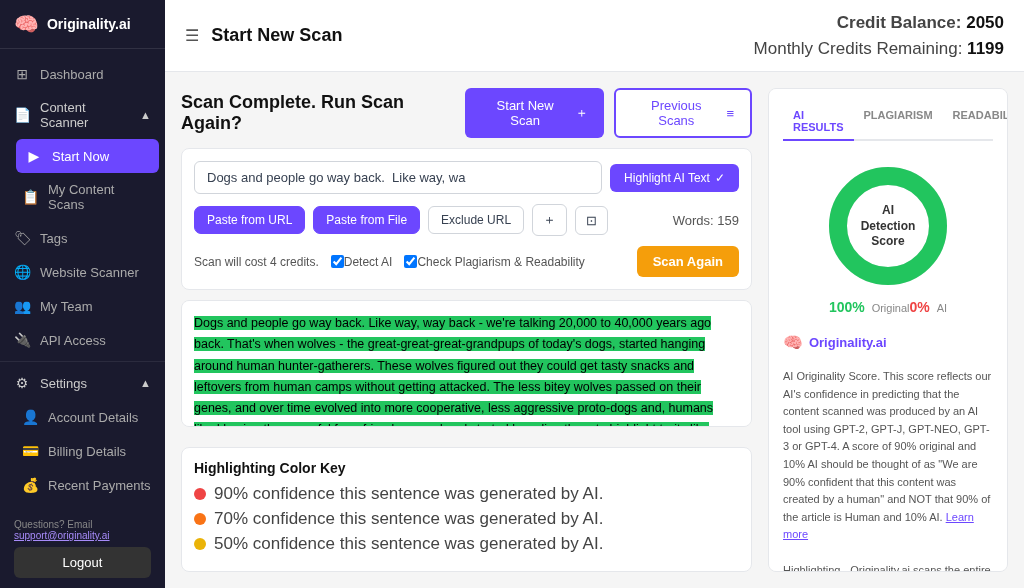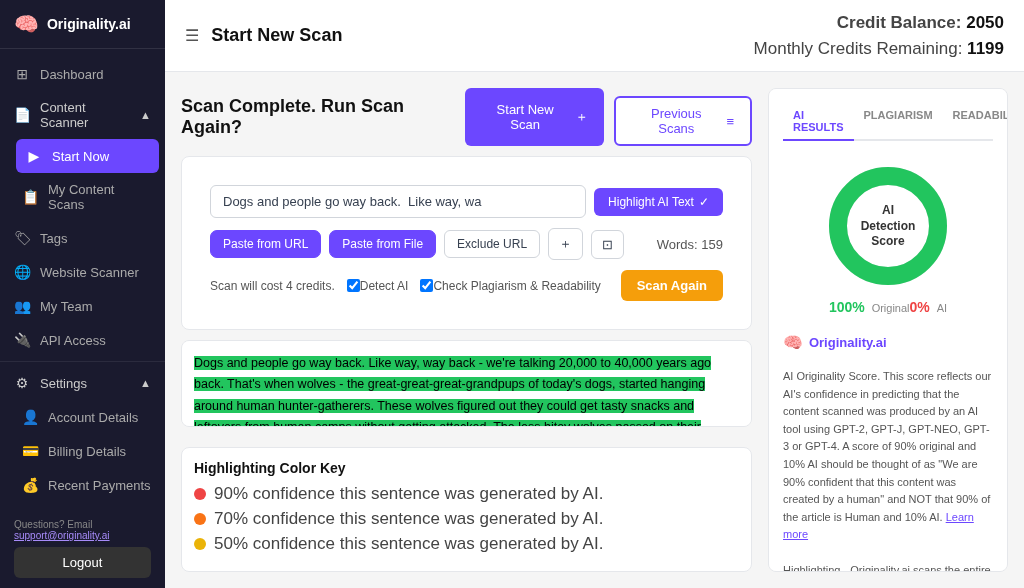--- a/index.html
+++ b/index.html
@@ -37,23 +37,23 @@
 
     
     .content-area { flex: 1; display: flex; overflow: hidden; padding: 16px; gap: 16px; }
 
     
     .left-panel { flex: 1; display: flex; flex-direction: column; gap: 10px; overflow: hidden; }
     .scan-header { display: flex; align-items: center; justify-content: flex-start; }
     .scan-title { font-size: 18px; font-weight: 600; color: #111; }
     .scan-actions { display: flex; gap: 10px; }
     .btn-purple { background: #6c47ff; color: #fff; border: none; border-radius: 6px; padding: 8px 16px; font-size: 13px; cursor: pointer; display: flex; align-items: center; gap: 6px; font-weight: 500; }
-    .btn-purple-outline { background: #fff; color: #6c47ff; border: 2px solid #6c47ff; border-radius: 6px; padding: 8px 16px; font-size: 13px; cursor: pointer; display: flex; align-items: center; gap: 6px; font-weight: 500; margin-top: 8px; }
-
-    .scan-box { background: #fff; border: 1px solid #e5e7eb; border-radius: 8px; padding: 28px; }
+    .btn-purple-outline { background: #fff; color: #6c47ff; border: 2px solid #6c47ff; border-radius: 6px; padding: 8px 16px; font-size: 13px; cursor: pointer; display: flex; align-items: center; gap: 6px; font-weight: 500; }
+
+    .scan-box { background: #fff; border: 1px solid #e5e7eb; border-radius: 8px; padding: 12px; }
     .scan-input-row { display: flex; align-items: center; gap: 8px; margin-bottom: 10px; }
     .scan-text-input { flex: 1; border: 1px solid #d1d5db; border-radius: 6px; padding: 8px 12px; font-size: 13px; color: #374151; }
     .highlight-btn { background: #6c47ff; color: #fff; border: none; border-radius: 6px; padding: 7px 14px; font-size: 12px; cursor: pointer; display: flex; align-items: center; gap: 5px; white-space: nowrap; }
     .scan-buttons-row { display: flex; align-items: center; gap: 8px; margin-bottom: 10px; }
     .btn-outline-sm { border: 1px solid #d1d5db; background: #fff; border-radius: 6px; padding: 6px 12px; font-size: 12px; cursor: pointer; color: #374151; }
     .btn-outline-sm.purple { background: #6c47ff; color: #fff; border-color: #6c47ff; border-radius: 7px; }
     .btn-icon-sm { border: 1px solid #d1d5db; background: #fff; border-radius: 6px; padding: 6px 10px; font-size: 13px; cursor: pointer; color: #374151; }
     .words-count { margin-left: auto; font-size: 13px; color: #555; font-weight: 500; }
     .scan-options-row { display: flex; align-items: center; gap: 12px; font-size: 12px; color: #555; }
     .scan-options-row label { display: flex; align-items: center; cursor: pointer; }

